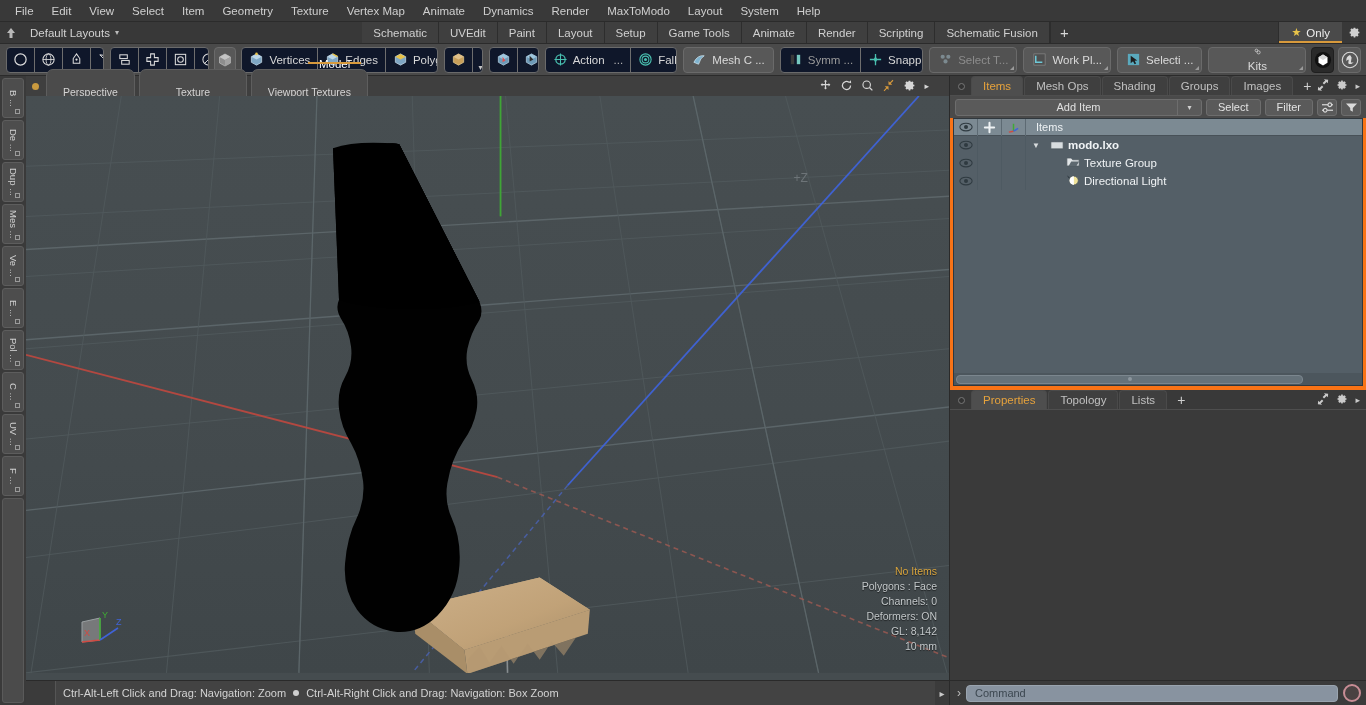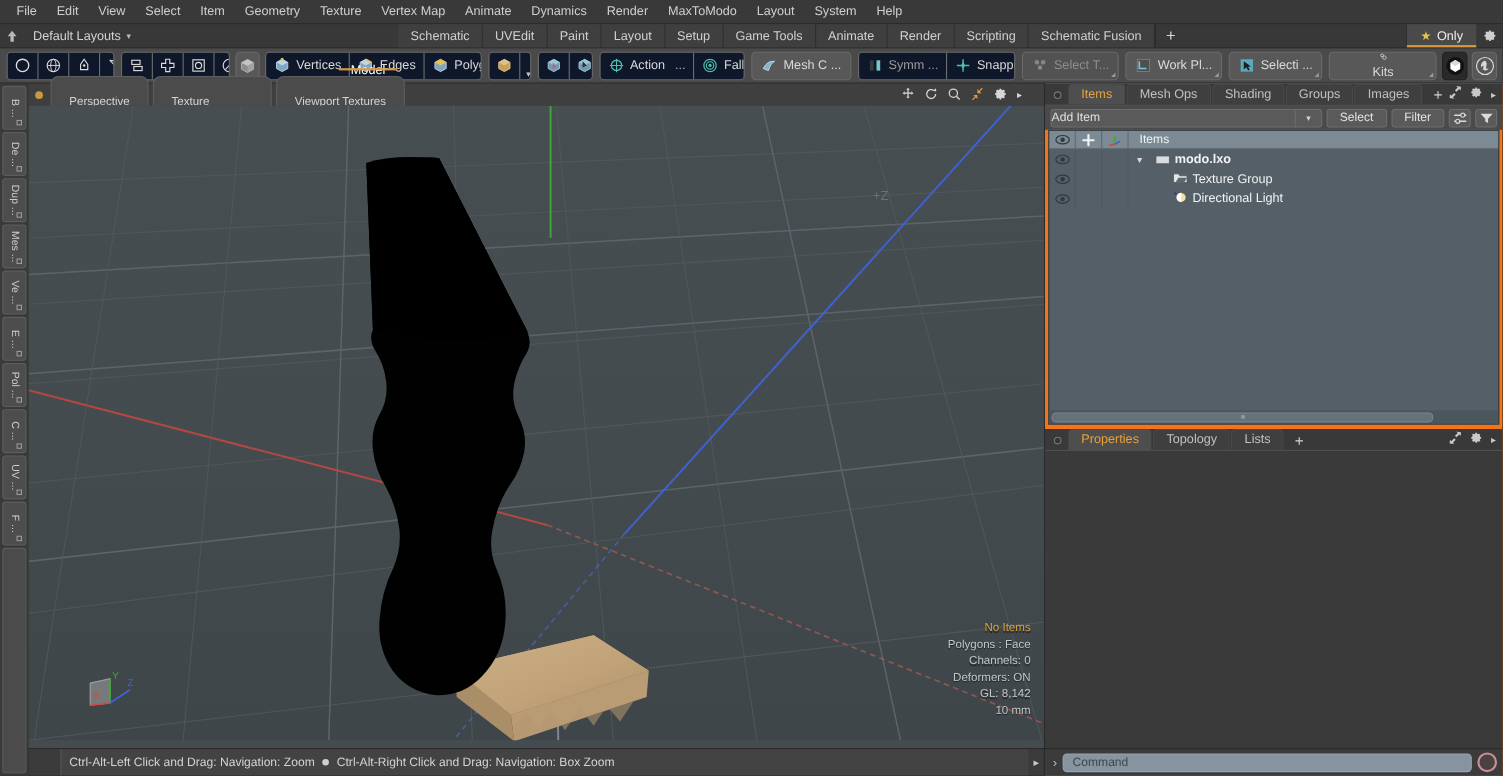--- a/index.html
+++ b/index.html
@@ -118,21 +118,21 @@
   
   .center { flex: 1; display: flex; flex-direction: column; min-width: 0; background:#2e2e2e; }
 
   .vp-header {
     height: 20px; background: #3f3f3f; display: flex; align-items: center; gap: 4px;
     padding: 0 6px; flex: 0 0 20px; position: relative;
   }
   .vp-dot { width: 7px; height: 7px; border-radius: 50%; background: #c99a3f; margin-right: 3px; }
   .vp-pill {
     height: 14px; line-height: 13px; padding: 16px 16px; font-size: 10.5px; color: #d4d4d4;
-    background: #4b4b4b; border: 1px solid #5e5e5e; border-radius: 7px; text-align:left;
+    background: #4b4b4b; border: 1px solid #5e5e5e; border-radius: 7px; text-align:center;
   }
   .vp-pill.w1 { min-width: 78px; }
   .vp-pill.w2 { min-width: 108px; }
   .vp-pill.w3 { min-width: 112px; }
   .vp-icons { position: absolute; right: 20px; display: flex; align-items: center; gap: 8px; }
   .vp-icons .ic { color: #d6d6d6; font-size: 12px; line-height: 1; }
 
   
   .viewport { flex: 1; position: relative; background: #454c4f; overflow: hidden; }
   .vp-canvas { position: absolute; inset: 0; }
@@ -171,21 +171,21 @@
   .ptab.active { background: #4e4e4e; color: #e6a23c; }
   .ptab.plus { padding: 0 8px; font-size: 14px; background: transparent; border-color: transparent; color:#d0d0d0; }
   .pt-right { position: absolute; right: 6px; bottom: 2px; display: flex; align-items: center; gap: 7px; color:#c9c9c9; font-size: 11px;}
 
   .panel-toolbar {
     height: 22px; background: #4a4a4a; display: flex; align-items: center; gap: 4px;
     padding: 0 5px; flex: 0 0 22px;
   }
   .add-item {
     flex: 1; height: 17px; background: #5a5a5a; border: 1px solid #6d6d6d; border-radius: 3px;
-    display: flex; align-items: center; justify-content: flex-start; font-size: 11px; color: #e0e0e0;
+    display: flex; align-items: center; justify-content: center; font-size: 11px; color: #e0e0e0;
     position: relative;
   }
   .add-item .ai-drop {
     position: absolute; right: 0; top: -1px; bottom: -1px; width: 24px;
     border-left: 1px solid #6d6d6d; display: flex; align-items: center; justify-content: center;
     font-size: 8px; color: #d0d0d0;
   }
   .pbtn {
     height: 17px; padding: 0 11px; background: #5a5a5a; border: 1px solid #6d6d6d; border-radius: 3px;
     display: flex; align-items: center; font-size: 11px; color: #e2e2e2;

